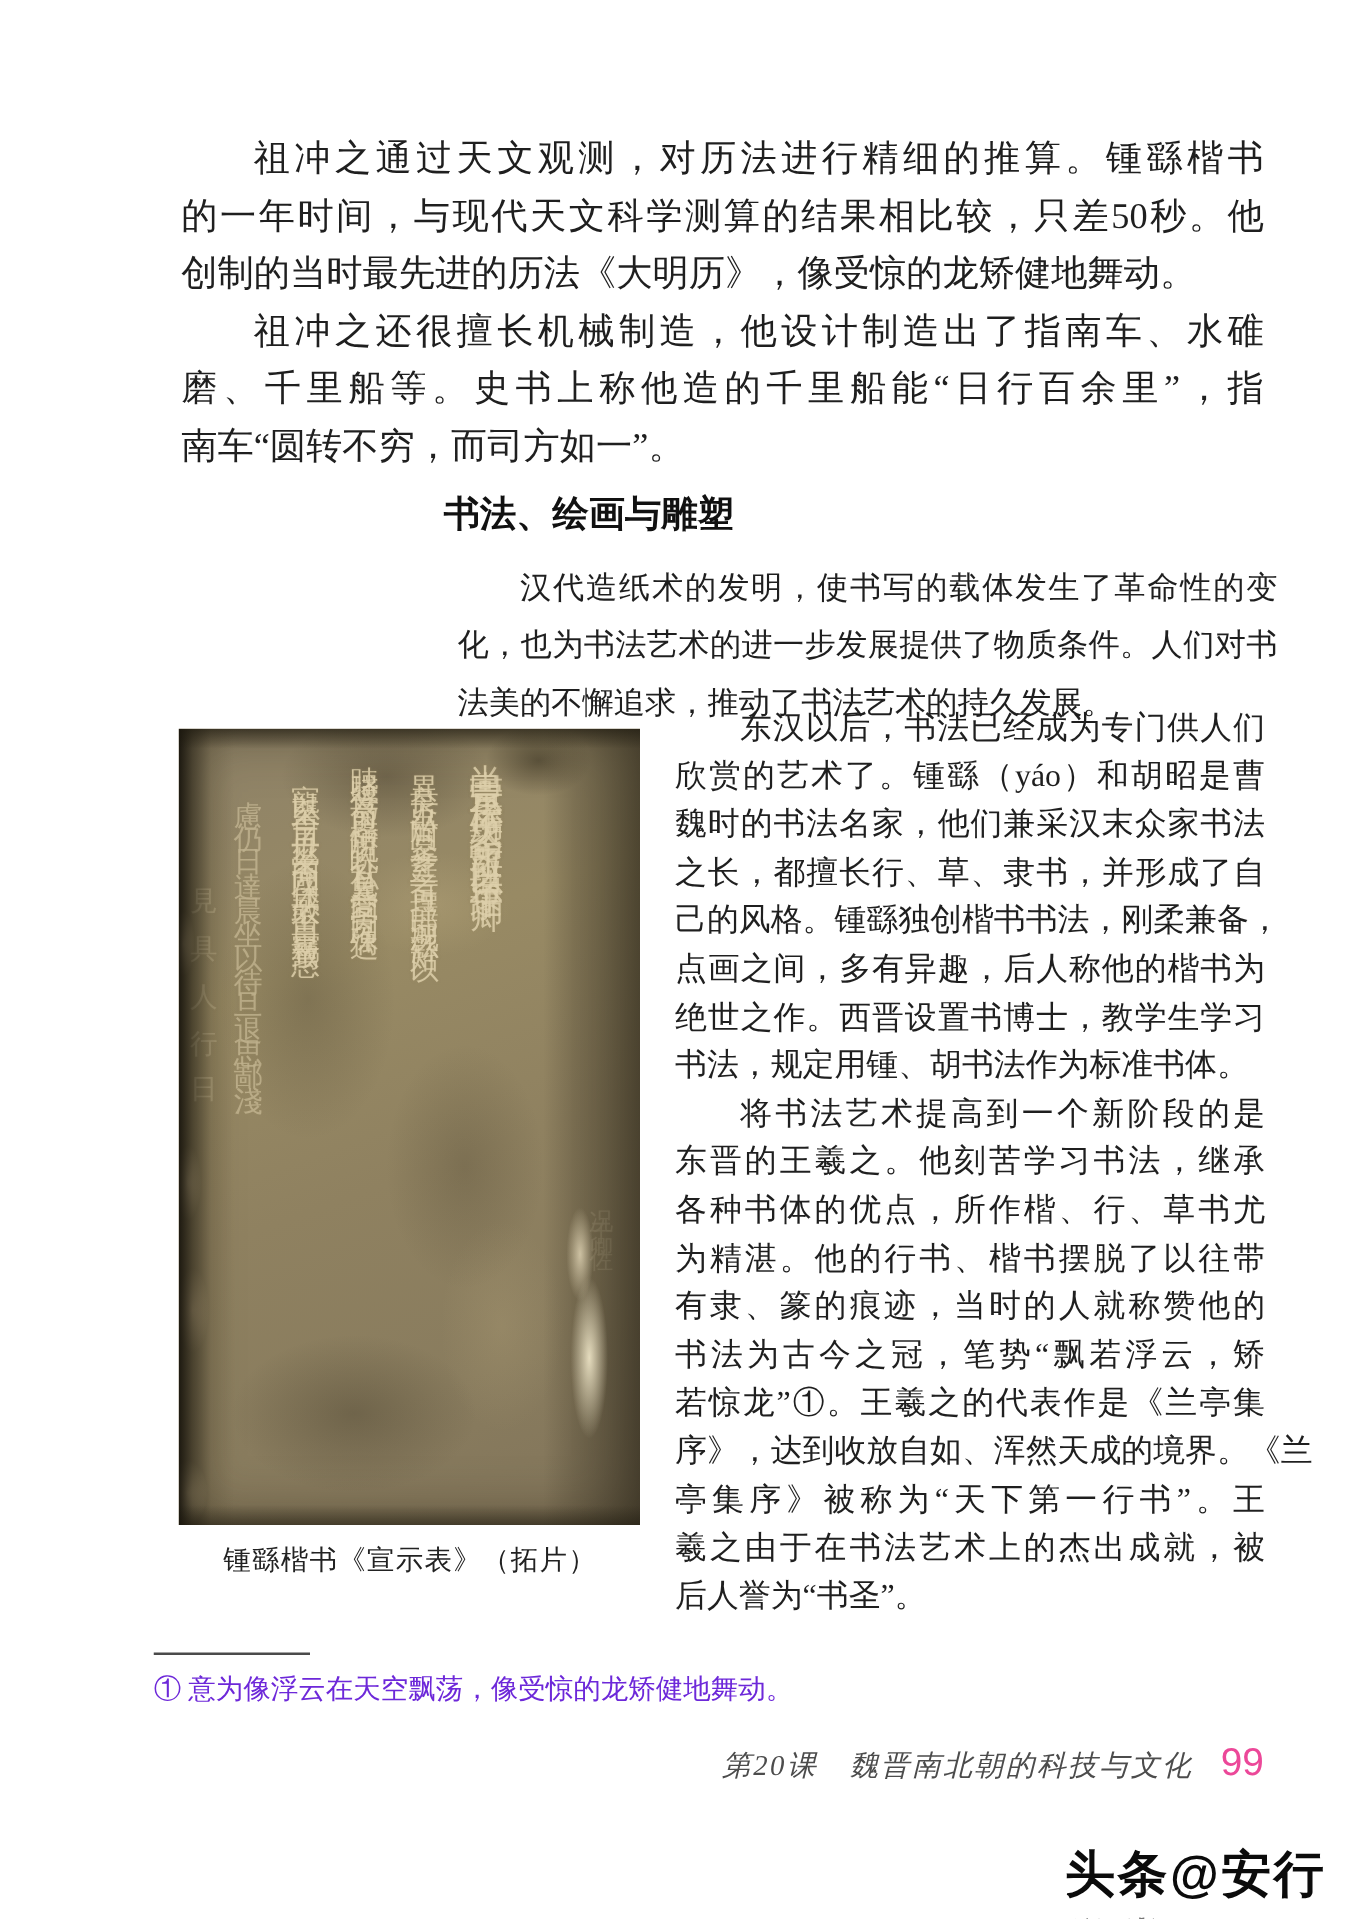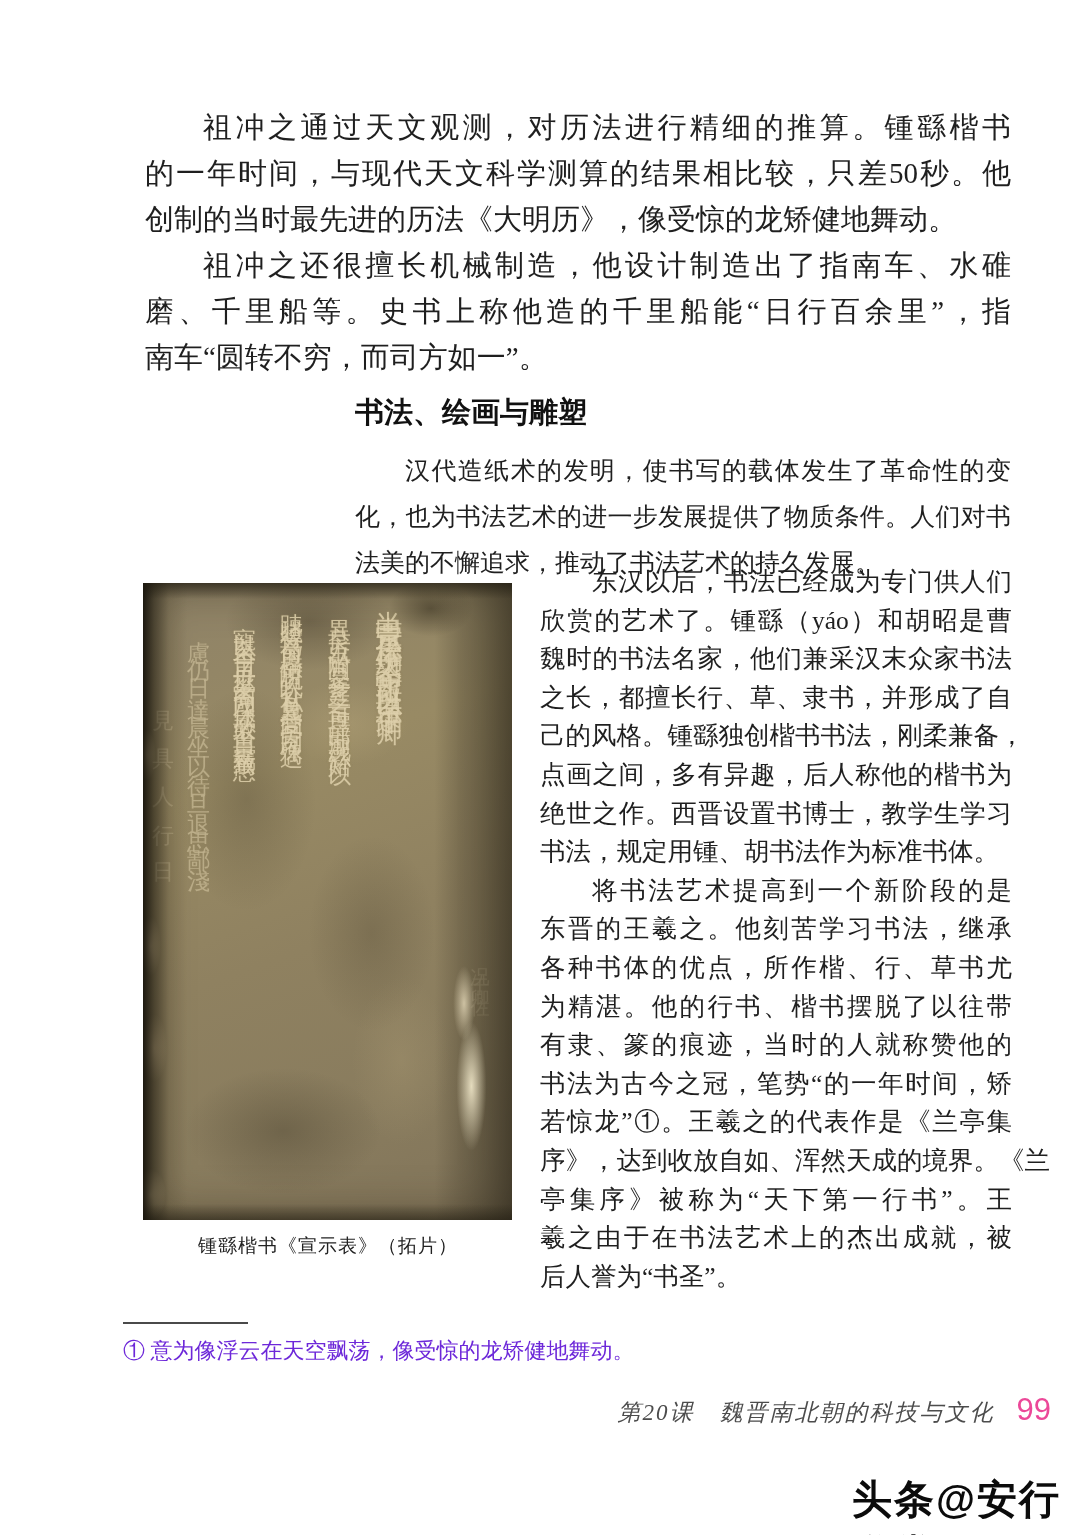--- a/index.html
+++ b/index.html
@@ -11,21 +11,21 @@
   .bline{
     text-align:justify;text-align-last:justify;white-space:nowrap;
   }
   .bline.last{text-align-last:left;}
   .bline.indent{text-indent:58px;}
   .topblock{position:absolute;left:145px;top:104px;width:866px;font-size:29px;line-height:46px;}
   .heading{
     position:absolute;left:355px;top:392px;margin:0;font-size:29px;line-height:40px;
     font-weight:bold;font-family:"Liberation Sans","DejaVu Sans",sans-serif;color:#111;
   }
-  .introblock{position:absolute;left:355px;top:448px;width:656px;font-size:25px;line-height:46px;}
+  .introblock{position:absolute;left:366px;top:448px;width:656px;font-size:25px;line-height:46px;}
   .introblock .bline.indent{text-indent:50px;}
   .rightcol{position:absolute;left:540px;top:563px;width:472px;font-size:25.5px;line-height:38.6px;}
   .rightcol .bline.indent{text-indent:52px;}
   
   .rubbing{
     position:absolute;left:143px;top:583px;width:369px;height:637px;overflow:hidden;
     background:
       radial-gradient(ellipse 120px 70px at 45% 6%, rgba(58,50,34,0.38), rgba(58,50,34,0) 70%),
       radial-gradient(ellipse 100px 160px at 28% 34%, rgba(62,54,37,0.26), rgba(62,54,37,0) 70%),
       radial-gradient(ellipse 90px 140px at 62% 55%, rgba(58,50,34,0.22), rgba(58,50,34,0) 70%),
@@ -57,29 +57,29 @@
       linear-gradient(90deg, rgba(20,17,10,0.9) 0%, rgba(42,37,24,0.6) 3%, rgba(88,78,54,0.28) 7%, rgba(88,78,54,0) 12%),
       radial-gradient(ellipse 14px 40px at 1% 27%, rgba(214,194,150,0.9), rgba(214,194,150,0) 65%),
       radial-gradient(ellipse 16px 46px at 2% 57%, rgba(206,186,144,0.85), rgba(206,186,144,0) 65%),
       radial-gradient(ellipse 20px 52px at 3% 73%, rgba(200,178,138,0.7), rgba(200,178,138,0) 65%),
       radial-gradient(ellipse 24px 40px at 2% 96%, rgba(208,188,146,0.8), rgba(208,188,146,0) 65%),
       linear-gradient(90deg, rgba(70,62,44,0) 79%, rgba(70,62,44,0.32) 86%, rgba(52,46,32,0.48) 94%, rgba(40,35,24,0.55) 100%),
       radial-gradient(ellipse 60px 40px at 78% 4%, rgba(40,34,20,0.5), rgba(40,34,20,0) 70%);
   }
   .caption{
     position:absolute;left:143px;top:1233px;width:370px;text-align:center;
-    font-size:19px;color:#222;letter-spacing:1px;
+    font-size:22px;color:#222;letter-spacing:1px;
   }
   
   .fnrule{position:absolute;left:123px;top:1322px;width:125px;border-top:2px solid #4a4a4a;}
   .footnote{position:absolute;left:123px;top:1336px;width:760px;font-size:22px;color:#6d28d9;}
   
   .footer{
     position:absolute;left:0;top:1392px;width:1011px;
-    display:flex;justify-content:flex-end;align-items:baseline;padding-left:40px;
+    display:flex;justify-content:flex-end;align-items:baseline;
   }
   .lesson{font-size:23px;color:#4c4c4c;letter-spacing:2px;font-style:italic;}
   .pnum{font-size:31px;color:#ec4899;margin-left:22px;font-family:"Liberation Sans","DejaVu Sans",sans-serif;font-style:normal;}
   .watermark{
     position:absolute;left:852px;top:1472px;font-size:40px;font-weight:bold;
     font-family:"Liberation Sans","DejaVu Sans",sans-serif;color:#0b0b0b;letter-spacing:2px;
     text-shadow:1px 1px 0 rgba(255,255,255,0.5);
   }
 </style>
 </head>
@@ -111,21 +111,21 @@
     <div class="bline">之长，都擅长行、草、隶书，并形成了自</div>
     <div class="bline">己的风格。锺繇独创楷书书法，刚柔兼备，</div>
     <div class="bline">点画之间，多有异趣，后人称他的楷书为</div>
     <div class="bline">绝世之作。西晋设置书博士，教学生学习</div>
     <div class="bline last">书法，规定用锺、胡书法作为标准书体。</div>
     <div class="bline indent">将书法艺术提高到一个新阶段的是</div>
     <div class="bline">东晋的王羲之。他刻苦学习书法，继承</div>
     <div class="bline">各种书体的优点，所作楷、行、草书尤</div>
     <div class="bline">为精湛。他的行书、楷书摆脱了以往带</div>
     <div class="bline">有隶、篆的痕迹，当时的人就称赞他的</div>
-    <div class="bline">书法为古今之冠，笔势“的一年时间，矫</div>
+    <div class="bline">书法为古今之冠，笔势“飘若浮云，矫</div>
     <div class="bline">若惊龙”①。王羲之的代表作是《兰亭集</div>
     <div class="bline">序》，达到收放自如、浑然天成的境界。《兰</div>
     <div class="bline">亭集序》被称为“天下第一行书”。王</div>
     <div class="bline">羲之由于在书法艺术上的杰出成就，被</div>
     <div class="bline last">后人誉为“书圣”。</div>
   </div>
 
   <div class="rubbing">
     <div class="rcol colA">尚書宣示孫權所求詔令所報所以博示逮于卿</div>
     <div class="rcol colB">異良方出於阿是爹莛之言可擇郎廟况繇始以</div>

